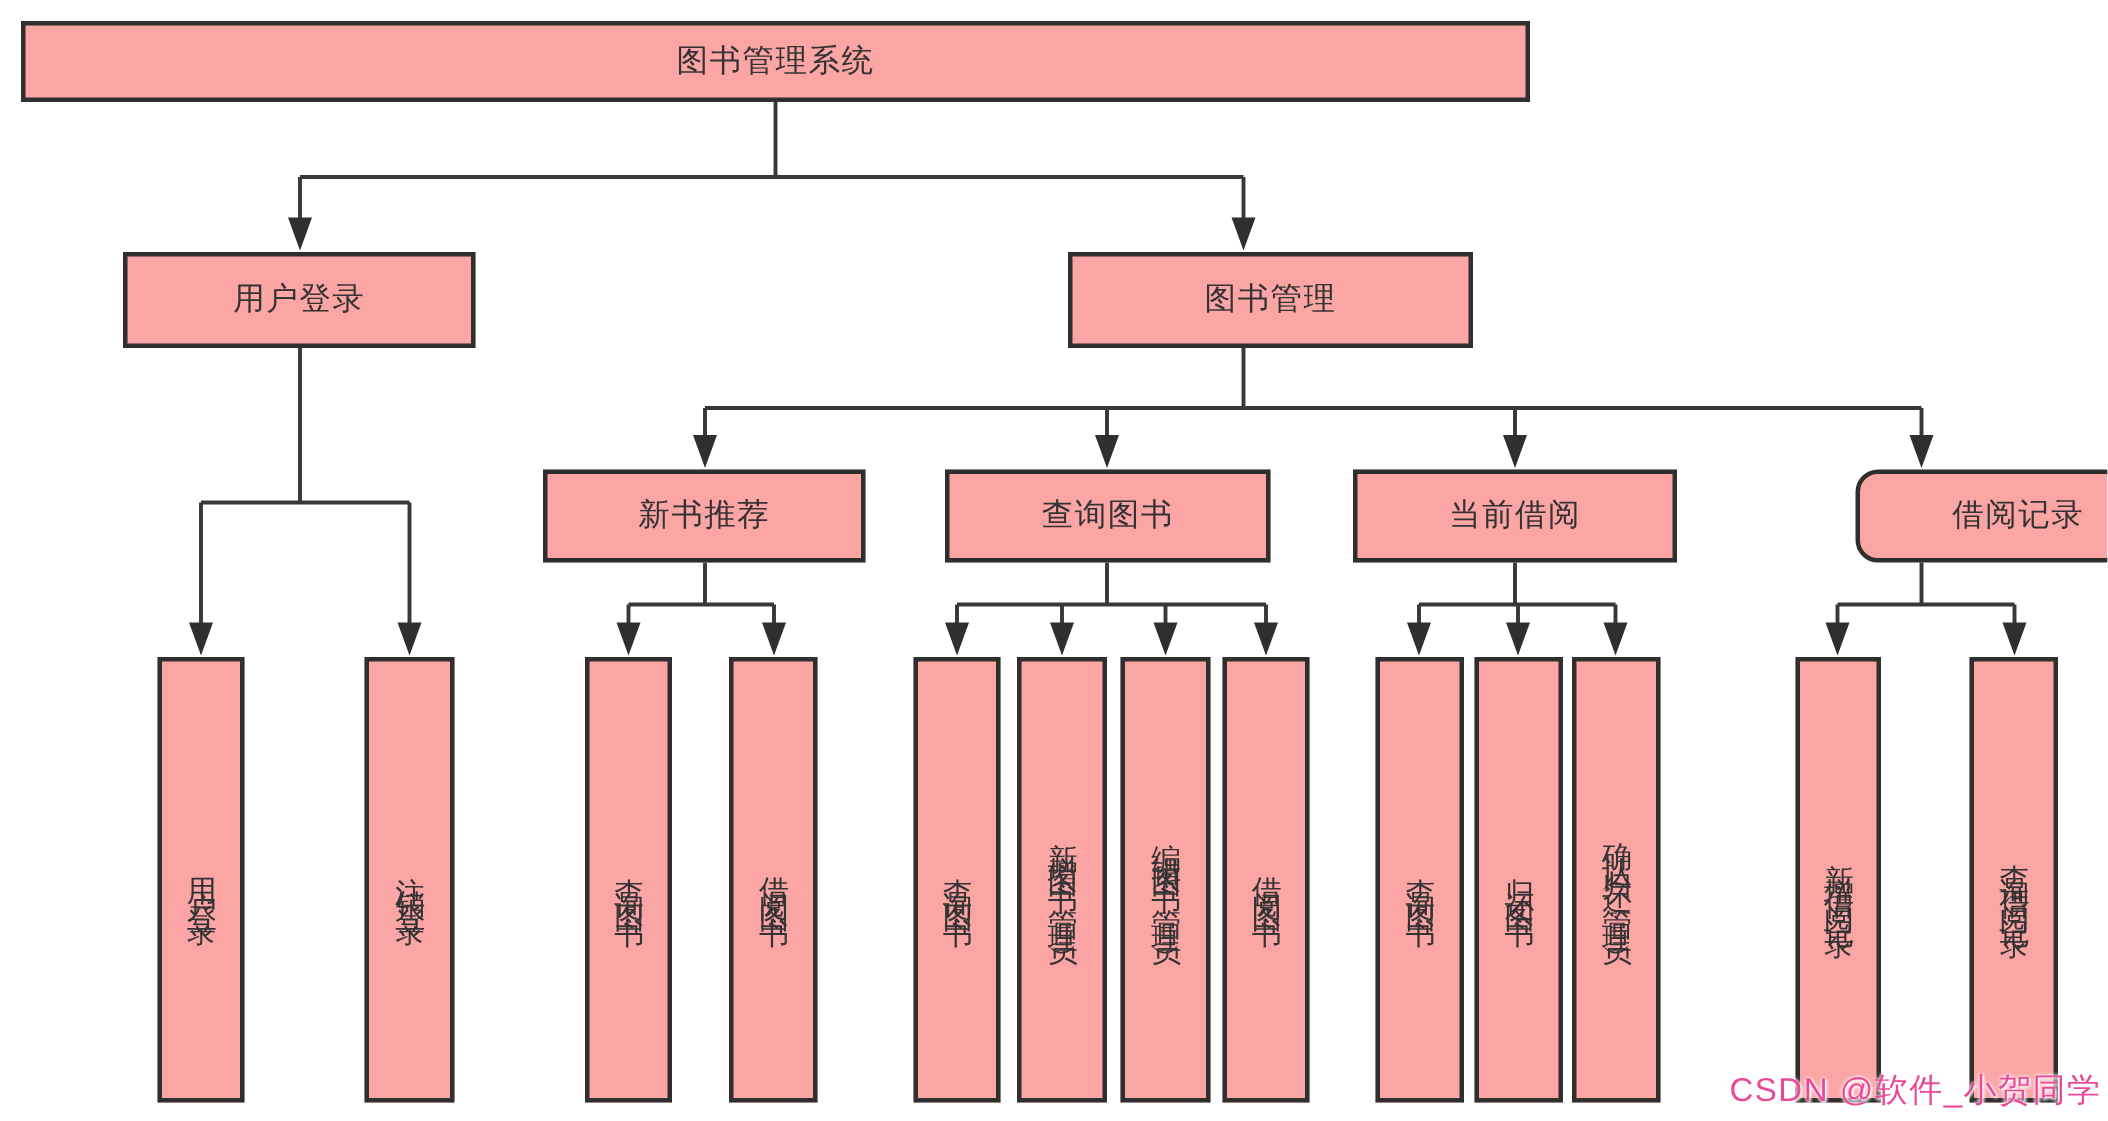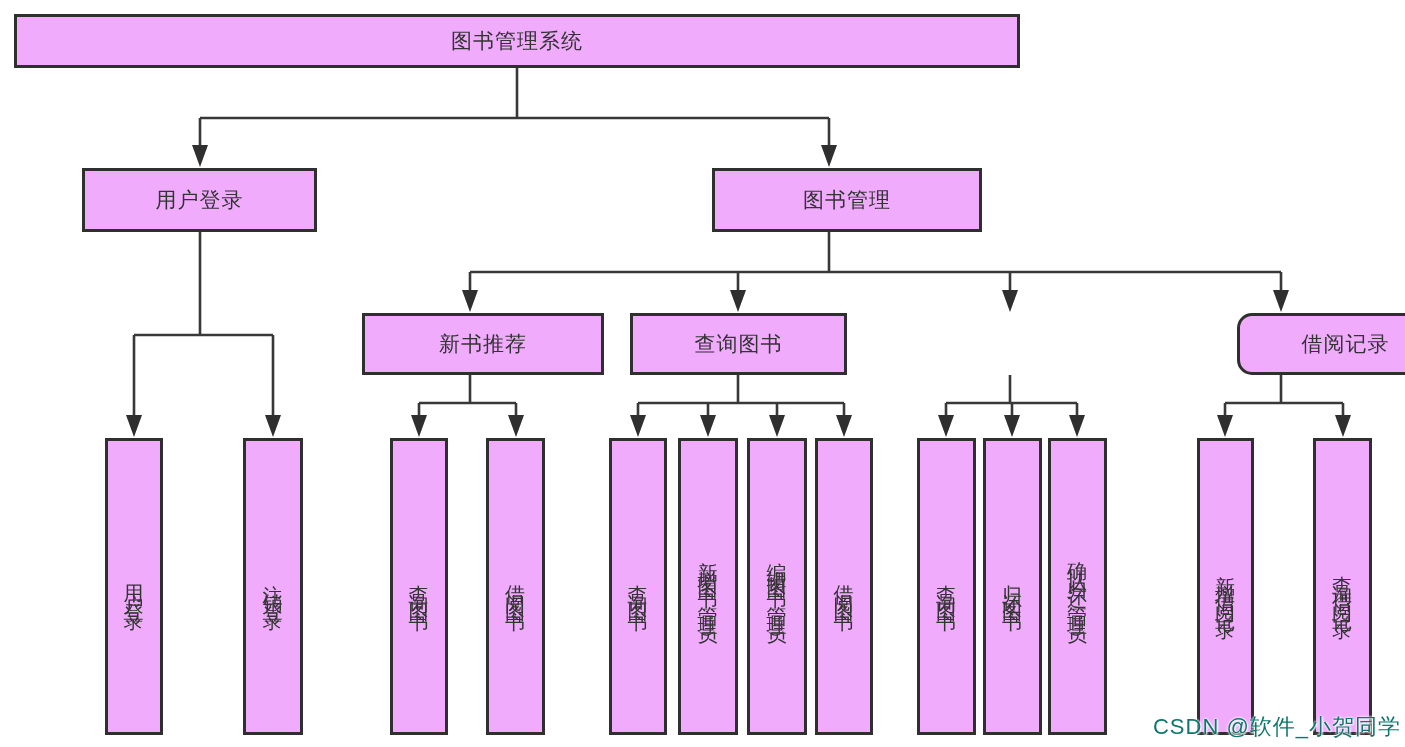--- a/index.html
+++ b/index.html
@@ -4,31 +4,31 @@
 <style>
   html,body{margin:0;padding:0;background:#ffffff;}
   .canvas{
     position:relative;width:1405px;height:747px;background:#ffffff;overflow:hidden;
     font-family:"Liberation Sans","DejaVu Sans",sans-serif;color:#333333;
   }
   .connectors{position:absolute;left:0;top:0;width:1405px;height:747px;}
   .ln{fill:none;stroke:#383838;stroke-width:2.6;}
   .ah{fill:#2f2f2f;stroke:none;}
   .box{
-    position:absolute;box-sizing:border-box;background:#f0abfc;border:3px solid #2f2f2f;
+    position:absolute;box-sizing:border-box;background:#fca5a5;border:3px solid #2f2f2f;
     display:flex;align-items:center;justify-content:center;text-align:center;
   }
   .box.h span{font-size:21px;letter-spacing:1px;line-height:1.2;white-space:nowrap;}
   .box.v span{
     writing-mode:vertical-rl;text-orientation:mixed;
     font-size:20px;letter-spacing:9px;line-height:1;white-space:nowrap;
   }
   .watermark{
     position:absolute;right:4px;bottom:5px;z-index:5;
-    font-size:22px;letter-spacing:1px;color:#0f766e;white-space:nowrap;
+    font-size:22px;letter-spacing:1px;color:#ec4899;white-space:nowrap;
     text-shadow:0 0 2px #ffffff,0 0 3px #ffffff,1px 1px 2px #ffffff;
     text-align:right;
   }
 </style>
 </head>
 <body>
 
 <div class="canvas">
 
   <svg class="connectors" viewBox="0 0 1405 747" xmlns="http://www.w3.org/2000/svg">
@@ -71,25 +71,28 @@
     <span>图书管理系统</span>
   </div>
 
   <div class="box h" style="left:82px;top:168px;width:235px;height:64px;">
     <span>用户登录</span>
   </div>
   <div class="box h" style="left:712px;top:168px;width:270px;height:64px;">
     <span>图书管理</span>
   </div>
 
-  <div class="box h" style="left:362px;top:313px;width:242px;height:62px;text-align:center;">
+  <div class="box h" style="left:362px;top:313px;width:215px;height:62px;text-align:center;">
     <span>新书推荐</span>
   </div>
   <div class="box h" style="left:630px;top:313px;width:217px;height:62px;">
     <span>查询图书</span>
+  </div>
+  <div class="box h" style="left:902px;top:313px;width:216px;height:62px;">
+    <span>当前借阅</span>
   </div>
   <div class="box h" style="left:1237px;top:313px;width:217px;height:62px;border-radius:15px;">
     <span>借阅记录</span>
   </div>
 
   <div class="box v" style="left:105px;top:438px;width:58px;height:297px;">
     <span>用户登录</span>
   </div>
   <div class="box v" style="left:243px;top:438px;width:60px;height:297px;">
     <span>注销登录</span>

